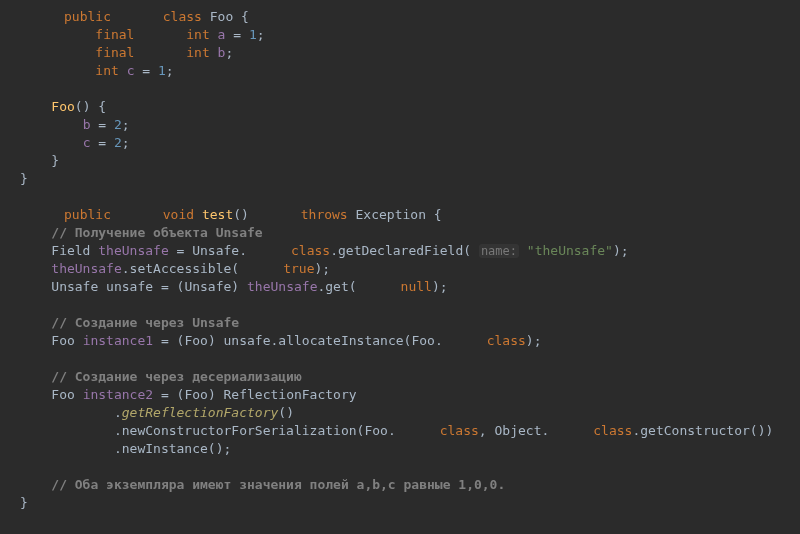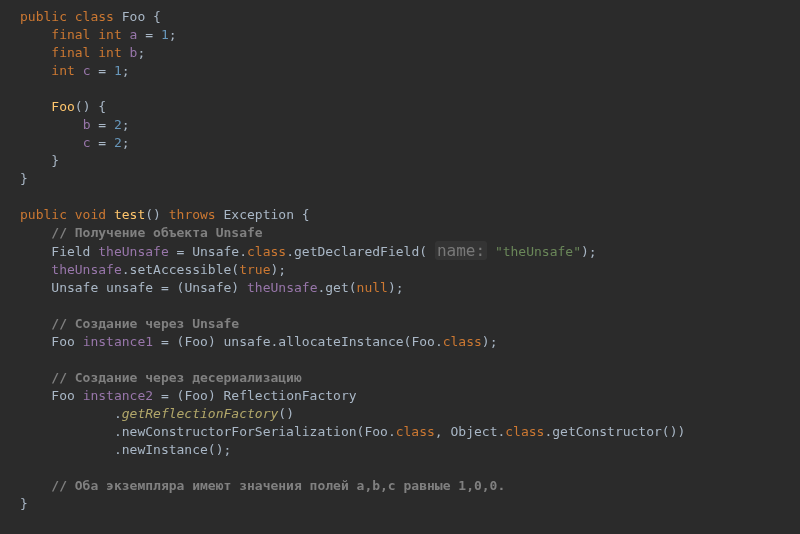--- a/index.html
+++ b/index.html
@@ -12,27 +12,27 @@
   }
   .editor {
     font-family: "Menlo", "Consolas", "DejaVu Sans Mono", monospace;
     font-size: 13px;
     line-height: 18px;
     color: #a9b7c6;
     padding: 8px 0 0 20px;
     white-space: pre;
   }
   
-  .kw   { color: #cc7832; }           
+  .kw   { color: #cc7832; margin-left: 44px; }           
   .decl { color: #ffc66d; }           
   .fld  { color: #9876aa; }           
   .str  { color: #6a8759; }           
   .num  { color: #6897bb; }           
   .cmt  { color: #808080; font-weight: bold; }           
-  .hint { color: #787878; background: rgba(120,120,120,0.12); padding: 0 2px; border-radius: 3px; font-size: 16px; text-align: center;}
+  .hint { color: #787878; background: rgba(120,120,120,0.12); padding: 0 2px; border-radius: 3px; font-size: 12px; text-align: center;}
   .call { color: #b2a76a; font-style: italic; } 
   .plain{ color: #a9b7c6; }
   .line { display: block; }
 </style>
 </head>
 <body>
 
 <div class="editor"><span class="line"><span class="kw">public</span> <span class="kw">class</span> <span class="plain">Foo</span> <span class="plain">{</span></span><span class="line">    <span class="kw">final</span> <span class="kw">int</span> <span class="fld">a</span><span class="plain"> = </span><span class="num">1</span><span class="plain">;</span></span><span class="line">    <span class="kw">final</span> <span class="kw">int</span> <span class="fld">b</span><span class="plain">;</span></span><span class="line">    <span class="kw">int</span> <span class="fld">c</span><span class="plain"> = </span><span class="num">1</span><span class="plain">;</span></span><span class="line"> </span><span class="line">    <span class="decl">Foo</span><span class="plain">(</span><span class="plain">)</span> <span class="plain">{</span></span><span class="line">        <span class="fld">b</span><span class="plain"> = </span><span class="num">2</span><span class="plain">;</span></span><span class="line">        <span class="fld">c</span><span class="plain"> = </span><span class="num">2</span><span class="plain">;</span></span><span class="line">    <span class="plain">}</span></span><span class="line"><span class="plain">}</span></span><span class="line"> </span><span class="line"><span class="kw">public</span> <span class="kw">void</span> <span class="decl">test</span><span class="plain">(</span><span class="plain">)</span> <span class="kw">throws</span> <span class="plain">Exception</span> <span class="plain">{</span></span><span class="line">    <span class="cmt">// Получение объекта Unsafe</span></span><span class="line">    <span class="plain">Field</span> <span class="fld">theUnsafe</span><span class="plain"> = </span><span class="plain">Unsafe</span><span class="plain">.</span><span class="kw">class</span><span class="plain">.</span><span class="plain">getDeclaredField</span><span class="plain">(</span> <span class="hint">name:</span> <span class="str">"theUnsafe"</span><span class="plain">)</span><span class="plain">;</span></span><span class="line">    <span class="fld">theUnsafe</span><span class="plain">.</span><span class="plain">setAccessible</span><span class="plain">(</span><span class="kw">true</span><span class="plain">)</span><span class="plain">;</span></span><span class="line">    <span class="plain">Unsafe</span> <span class="plain">unsafe</span><span class="plain"> = </span><span class="plain">(</span><span class="plain">Unsafe</span><span class="plain">)</span> <span class="fld">theUnsafe</span><span class="plain">.</span><span class="plain">get</span><span class="plain">(</span><span class="kw">null</span><span class="plain">)</span><span class="plain">;</span></span><span class="line"> </span><span class="line">    <span class="cmt">// Создание через Unsafe</span></span><span class="line">    <span class="plain">Foo</span> <span class="fld">instance1</span><span class="plain"> = </span><span class="plain">(</span><span class="plain">Foo</span><span class="plain">)</span> <span class="plain">unsafe</span><span class="plain">.</span><span class="plain">allocateInstance</span><span class="plain">(</span><span class="plain">Foo</span><span class="plain">.</span><span class="kw">class</span><span class="plain">)</span><span class="plain">;</span></span><span class="line"> </span><span class="line">    <span class="cmt">// Создание через десериализацию</span></span><span class="line">    <span class="plain">Foo</span> <span class="fld">instance2</span><span class="plain"> = </span><span class="plain">(</span><span class="plain">Foo</span><span class="plain">)</span> <span class="plain">ReflectionFactory</span></span><span class="line">            <span class="plain">.</span><span class="call">getReflectionFactory</span><span class="plain">(</span><span class="plain">)</span></span><span class="line">            <span class="plain">.</span><span class="plain">newConstructorForSerialization</span><span class="plain">(</span><span class="plain">Foo</span><span class="plain">.</span><span class="kw">class</span><span class="plain">, </span><span class="plain">Object</span><span class="plain">.</span><span class="kw">class</span><span class="plain">.</span><span class="plain">getConstructor</span><span class="plain">(</span><span class="plain">)</span><span class="plain">)</span></span><span class="line">            <span class="plain">.</span><span class="plain">newInstance</span><span class="plain">(</span><span class="plain">)</span><span class="plain">;</span></span><span class="line"> </span><span class="line">    <span class="cmt">// Оба экземпляра имеют значения полей a,b,c равные 1,0,0.</span></span><span class="line"><span class="plain">}</span></span></div>
 
 </body></html>

